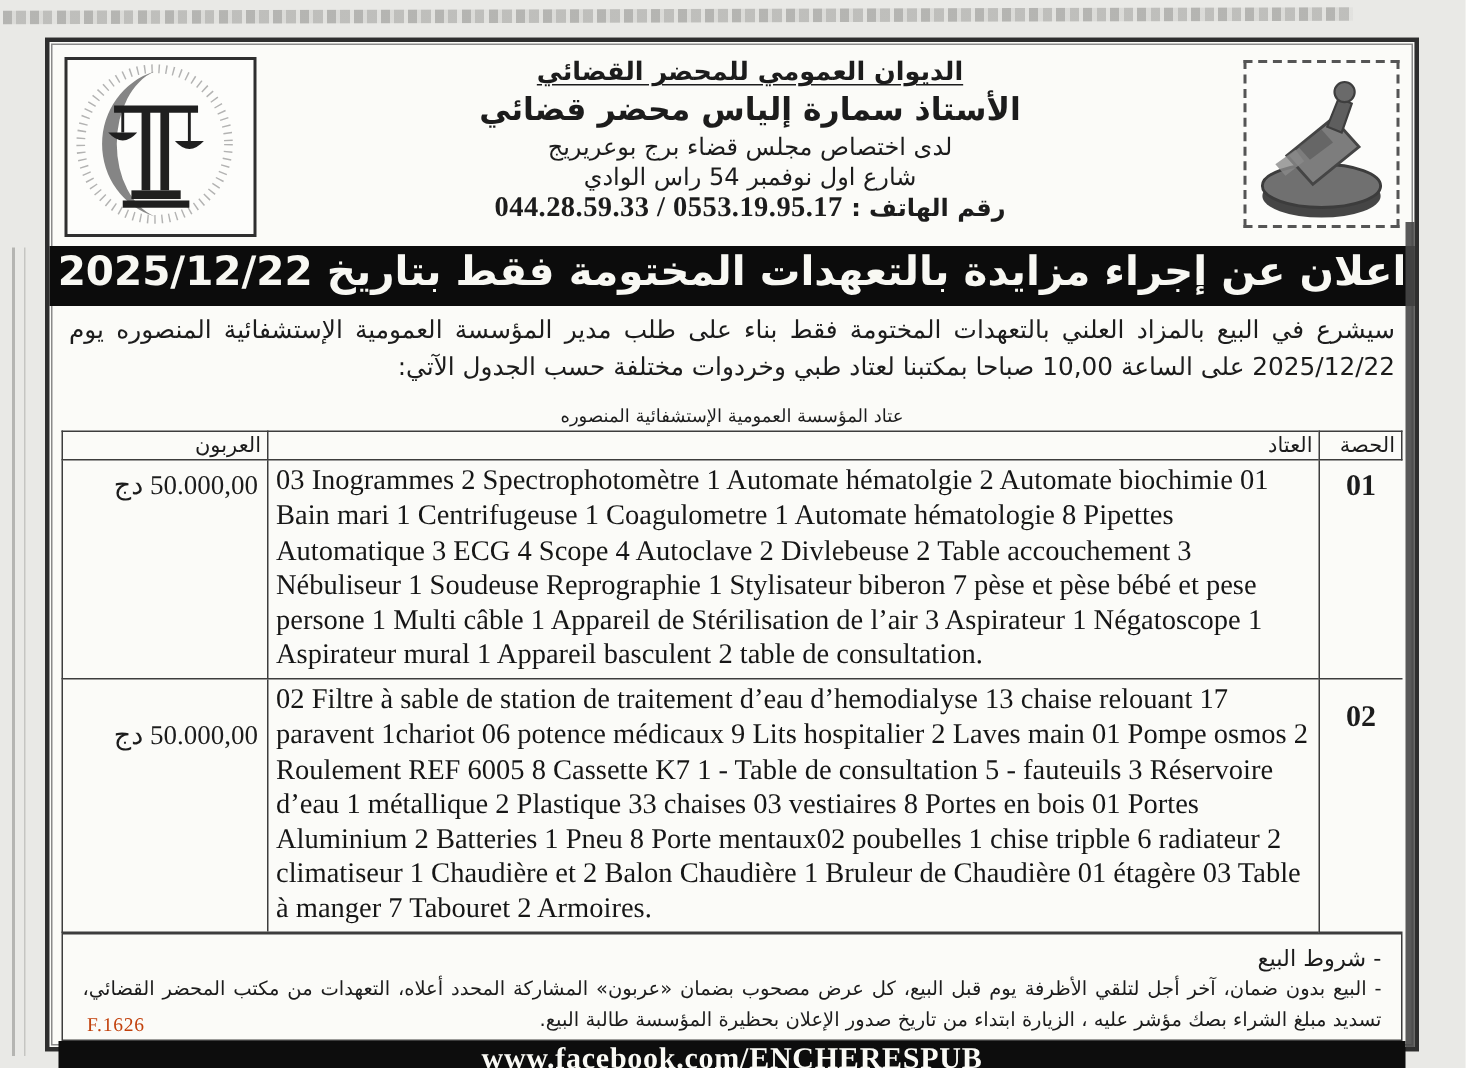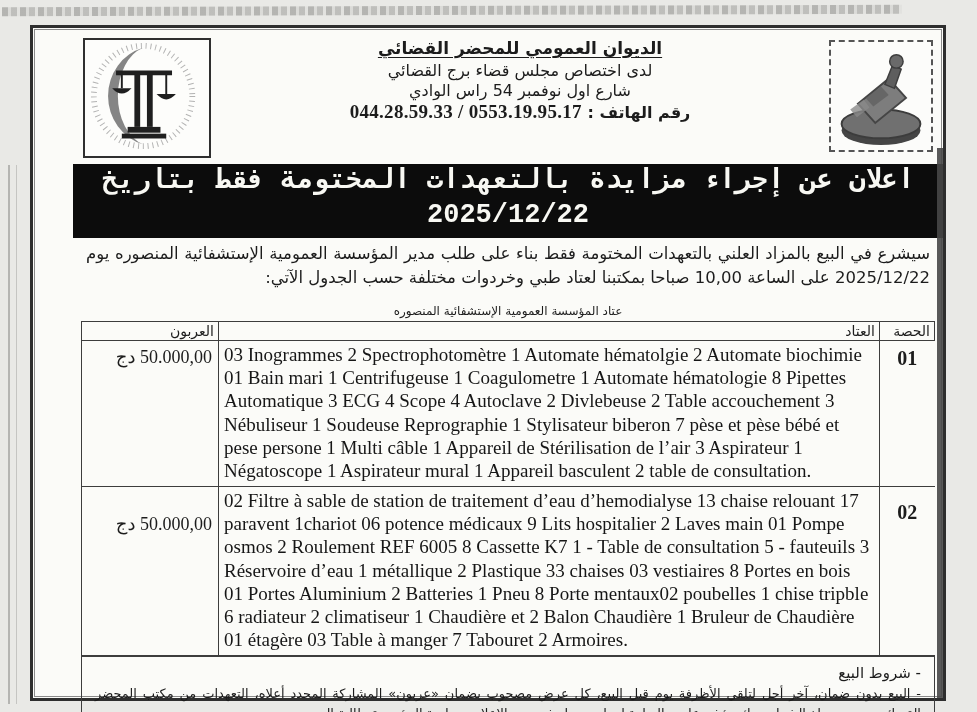--- a/index.html
+++ b/index.html
@@ -18,38 +18,38 @@
   .edge-lines{
     position:absolute;left:8px;top:165px;bottom:8px;width:6px;
     border-left:2px solid #a9a9a6;border-right:1px solid #bdbdba;opacity:.8;
   }
   
   .doc{
     position:absolute;left:30px;top:25px;width:916px;height:676px;
     box-sizing:border-box;background:#fbfbf8;
     border:3px solid #2e2e2e;
     box-shadow:inset 0 0 0 1px #fbfbf8, inset 0 0 0 2px #8a8a8a;
-    display:flex;flex-direction:column;padding-left:40px;
+    display:flex;flex-direction:column;
   }
   .right-strip{position:absolute;right:0;top:120px;bottom:0;width:6px;background:#474747;opacity:.9;}
   
   .hdr{display:flex;align-items:flex-start;padding:10px 10px 2px;}
   .logo-box{width:124px;height:116px;border:2px solid #2f2f2f;background:#fdfdfb;flex:none;}
   .hdr-center{flex:1;text-align:center;direction:rtl;padding:0 6px;}
   .line-office{font-size:17px;font-weight:bold;text-decoration:underline;text-underline-offset:3px;}
   .line-name{font-size:21px;font-weight:bold;margin-top:3px;}
   .line-jur{font-size:16px;margin-top:3px;}
   .line-addr{font-size:16px;margin-top:1px;}
   .line-phone{font-size:16px;margin-top:1px;font-weight:bold;}
   .phone-nums{direction:ltr;display:inline-block;font-family:"Liberation Serif",serif;font-size:19px;font-weight:bold;letter-spacing:.3px;text-align:right;}
   .gavel-box{width:104px;height:112px;border:2px dashed #555;background:#fcfcfa;flex:none;margin-top:2px;box-sizing:border-box;}
   
   .banner{
     background:#0c0c0c;color:#f8f8f3;text-align:center;direction:rtl;
-    font-size:27px;font-weight:bold;line-height:1.25;padding:1px 0 5px;margin-top:4px;font-family:Liberation Mono, monospace;
+    font-size:27px;font-weight:bold;line-height:1.25;padding:1px 0 5px;margin-top:4px;
   }
   
   .intro{direction:rtl;padding:4px 13px 1px;font-size:16.5px;line-height:1.5;text-align:justify;}
   .tbl-caption{direction:rtl;text-align:center;font-size:12px;padding:1px 0 3px;margin-top:11px;}
   
   table{border-collapse:collapse;direction:rtl;margin:0 8px;width:calc(100% - 16px);}
   th,td{border:1px solid #3d3d3d;}
   th{font-size:14px;font-weight:normal;padding:1px 4px;background:#fbfbf8;text-align:right;}
   th.h-lot{width:46px;}
   th.h-dep{width:128px;}
@@ -90,21 +90,22 @@
         <line x1="38" y1="34" x2="38" y2="50" stroke="#1f1f1f" stroke-width="2"></line>
         <path d="M28,50 Q38,61 48,50 Z" fill="#1f1f1f"></path>
         <line x1="84" y1="34" x2="84" y2="56" stroke="#1f1f1f" stroke-width="2"></line>
         <path d="M74,56 Q84,67 94,56 Z" fill="#1f1f1f"></path>
         <rect x="44" y="90" width="34" height="6" fill="#1f1f1f"></rect>
         <rect x="38" y="97" width="46" height="5" fill="#1f1f1f"></rect>
       </svg>
     </div>
     <div class="hdr-center">
       <div class="line-office">الديوان العمومي للمحضر القضائي</div>
-      <div class="line-jur">لدى اختصاص مجلس قضاء برج القضائي</div>
+      <div class="line-name">الأستاذ سمارة إلياس محضر قضائي</div>
+      <div class="line-jur">لدى اختصاص مجلس قضاء برج بوعريريج</div>
       <div class="line-addr">شارع اول نوفمبر 54 راس الوادي</div>
       <div class="line-phone">
         <span>رقم الهاتف :</span>
         <span class="phone-nums">044.28.59.33 / 0553.19.95.17</span>
       </div>
     </div>
     <div class="gavel-box">
       <svg width="100" height="108" viewBox="0 0 104 112">
         <ellipse cx="52" cy="92" rx="41" ry="15" fill="#454545"></ellipse>
         <ellipse cx="52" cy="85" rx="41" ry="15" fill="#707070" stroke="#3c3c3c" stroke-width="2"></ellipse>

